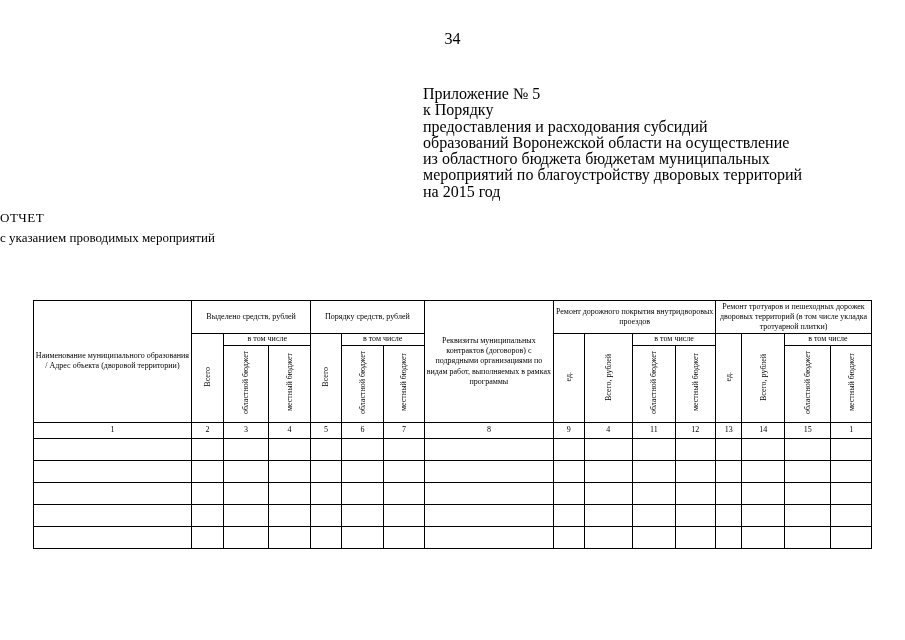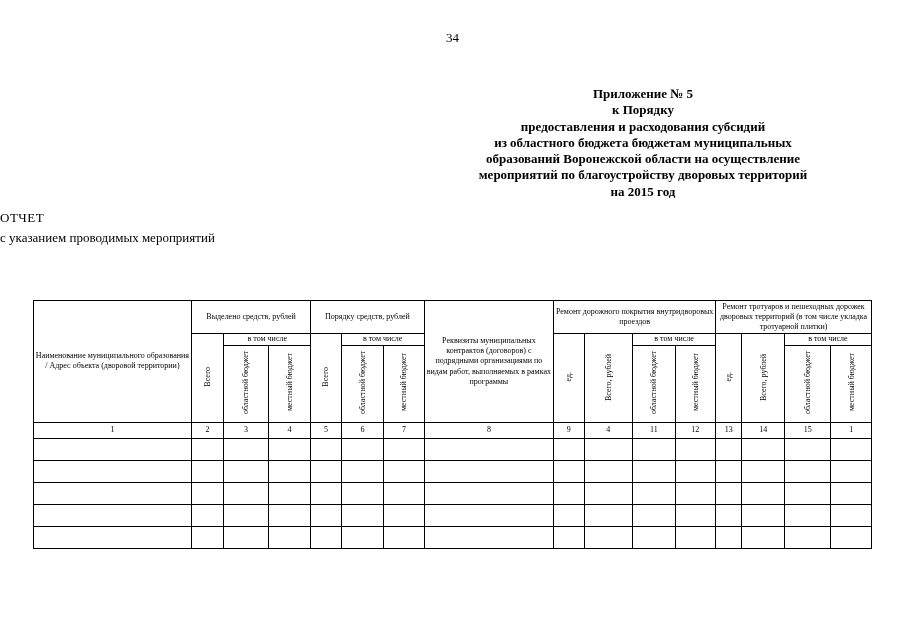--- a/index.html
+++ b/index.html
@@ -19,31 +19,30 @@
     position: relative;
     width: 905px;
     height: 640px;
   }
   .page-number {
     position: absolute;
     top: 30px;
     left: 0;
     width: 905px;
     text-align: center;
-    font-size: 13px;
+    font-size: 16px;
   }
   .appendix-block {
     position: absolute;
     top: 86px;
     right: 42px;
     width: 440px;
-    text-align: center;
-    font-size: 13px;
+    text-align: left;
+    font-size: 16px;
     line-height: 16.3px;
-    font-weight: bold;
   }
   .appendix-block div {
     white-space: nowrap;
   }
   .title-block {
     position: absolute;
     top: 208px;
     left: 0;
     width: 905px;
     text-align: left;
@@ -111,22 +110,22 @@
 <body>
 
 <div class="page">
 
   <div class="page-number">34</div>
 
   <div class="appendix-block">
     <div>Приложение № 5</div>
     <div>к Порядку</div>
     <div>предоставления и расходования субсидий</div>
+    <div>образований Воронежской области на осуществление</div>
     <div>из областного бюджета бюджетам муниципальных</div>
-    <div>образований Воронежской области на осуществление</div>
     <div>мероприятий по благоустройству дворовых территорий</div>
     <div>на 2015 год</div>
   </div>
 
   <div class="title-block">
     <div class="title-main">ОТЧЕТ</div>
     <div>с указанием проводимых мероприятий</div>
   </div>
 
   <table class="report">

